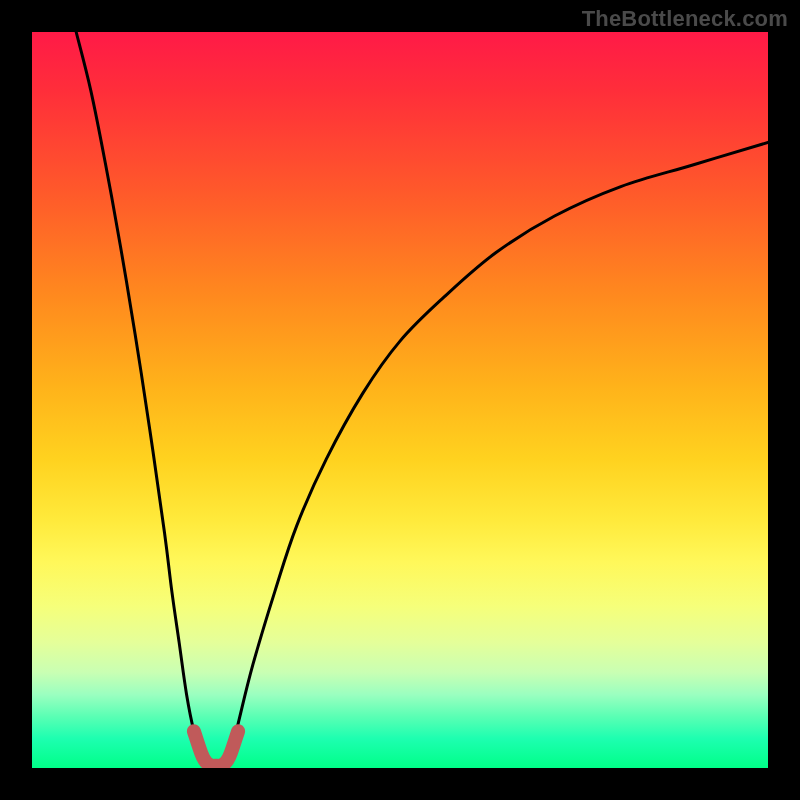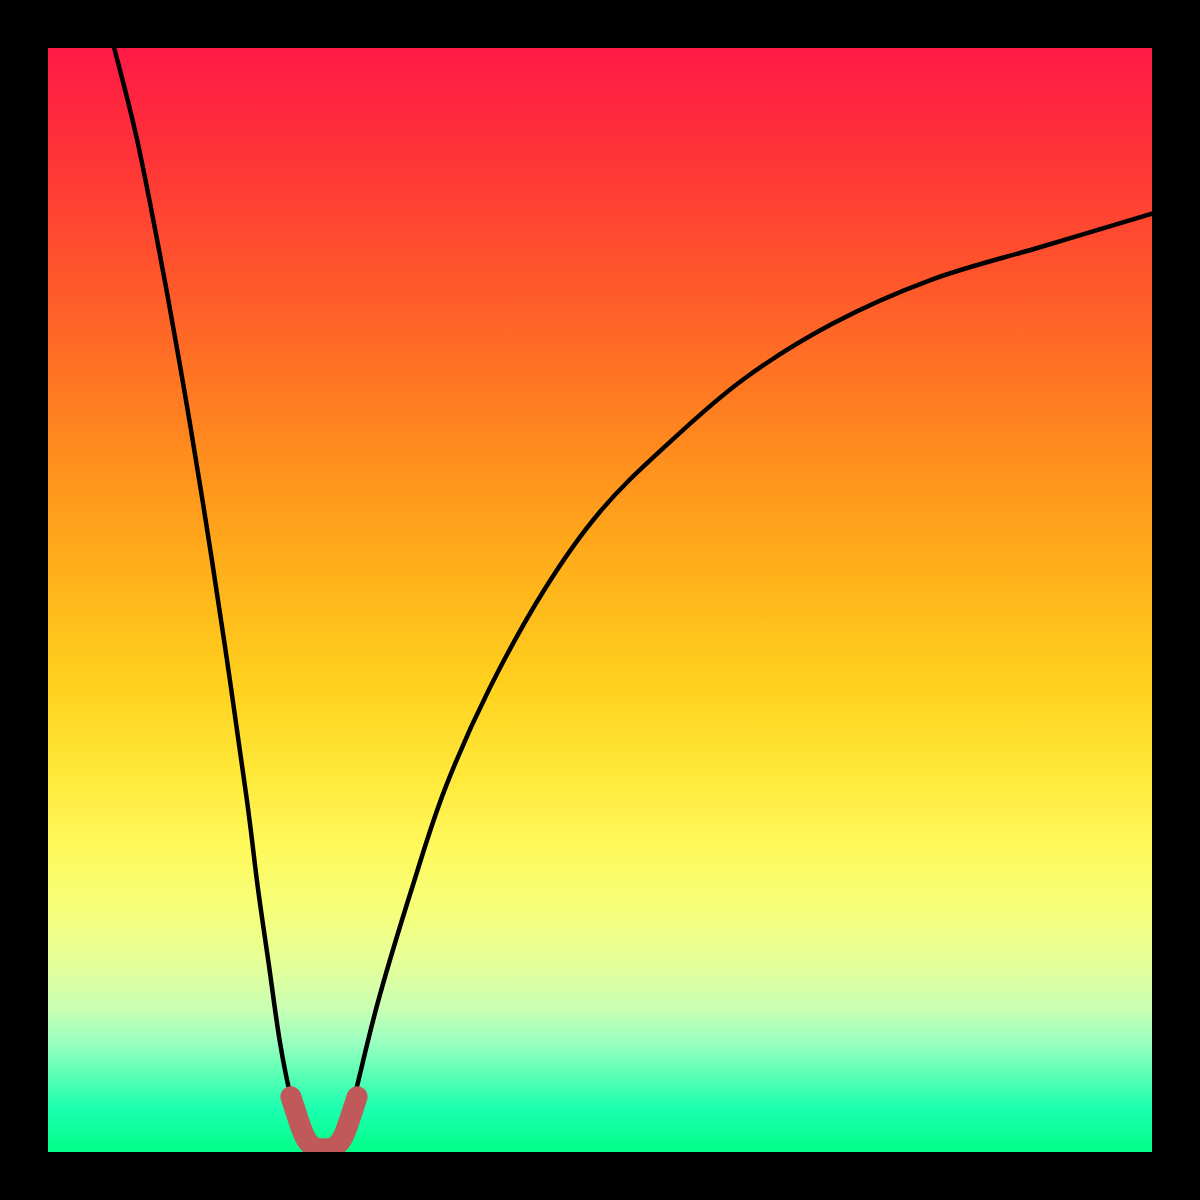--- a/index.html
+++ b/index.html
@@ -60,20 +60,21 @@
     left: 0;
     width: 736px;
     height: 736px;
   }
 </style>
 </head>
 <body>
 
 <div class="frame">
 
+  <div class="watermark">TheBottleneck.com</div>
 
   <div class="plot">
     <svg class="curve" viewBox="0 0 736 736" preserveAspectRatio="none">
       <path id="left-branch-path" fill="none" stroke-linecap="round" stroke-linejoin="round" d="M 44.16 0.00 C 46.81 10.60, 53.58 35.03, 58.88 58.88 C 64.18 82.73, 68.30 104.66, 73.60 132.48 C 78.90 160.30, 83.02 182.97, 88.32 213.44 C 93.62 243.91, 97.74 268.64, 103.04 301.76 C 108.34 334.88, 112.46 361.67, 117.76 397.44 C 123.06 433.21, 128.51 471.33, 132.48 500.48 C 136.45 529.63, 137.19 539.49, 139.84 559.36 C 142.49 579.23, 144.55 592.33, 147.20 610.88 C 149.85 629.43, 151.91 646.50, 154.56 662.40 C 157.21 678.30, 159.27 688.60, 161.92 699.20 C 164.57 709.80, 166.63 714.66, 169.28 721.28 C 171.93 727.90, 175.32 733.35, 176.64 736.00" stroke="#000000" stroke-width="3"></path>
       <path id="right-branch-path" fill="none" stroke-linecap="round" stroke-linejoin="round" d="M 191.36 732.32 C 192.68 730.33, 196.07 728.57, 198.72 721.28 C 201.37 713.99, 202.11 707.74, 206.08 691.84 C 210.05 675.94, 214.18 656.81, 220.80 632.96 C 227.42 609.11, 234.93 584.53, 242.88 559.36 C 250.83 534.19, 255.69 516.97, 264.96 493.12 C 274.23 469.27, 282.48 450.73, 294.40 426.88 C 306.32 403.03, 317.95 381.84, 331.20 360.64 C 344.45 339.44, 353.43 326.34, 368.00 309.12 C 382.57 291.90, 394.94 280.86, 412.16 264.96 C 429.38 249.06, 443.81 235.37, 463.68 220.80 C 483.55 206.23, 500.04 195.92, 522.56 184.00 C 545.08 172.08, 563.63 163.83, 588.80 154.56 C 613.97 145.29, 635.90 140.43, 662.40 132.48 C 688.90 124.53, 722.75 114.37, 736.00 110.40" stroke="#000000" stroke-width="3"></path>
       <path id="valley-marker-path" fill="none" stroke-linecap="round" stroke-linejoin="round" d="M 161.92 699.20 C 163.24 703.17, 167.29 715.98, 169.28 721.28 C 171.27 726.58, 171.64 726.65, 172.96 728.64 C 174.28 730.63, 175.32 731.39, 176.64 732.32 C 177.96 733.25, 179.00 733.53, 180.32 733.79 C 181.64 734.06, 182.68 733.79, 184.00 733.79 C 185.32 733.79, 186.36 734.06, 187.68 733.79 C 189.00 733.53, 190.04 733.25, 191.36 732.32 C 192.68 731.39, 193.72 730.63, 195.04 728.64 C 196.36 726.65, 196.73 726.58, 198.72 721.28 C 200.71 715.98, 204.76 703.17, 206.08 699.20" stroke="#c05a5a" stroke-width="14"></path>
     </svg>
   </div>
 
 </div>

